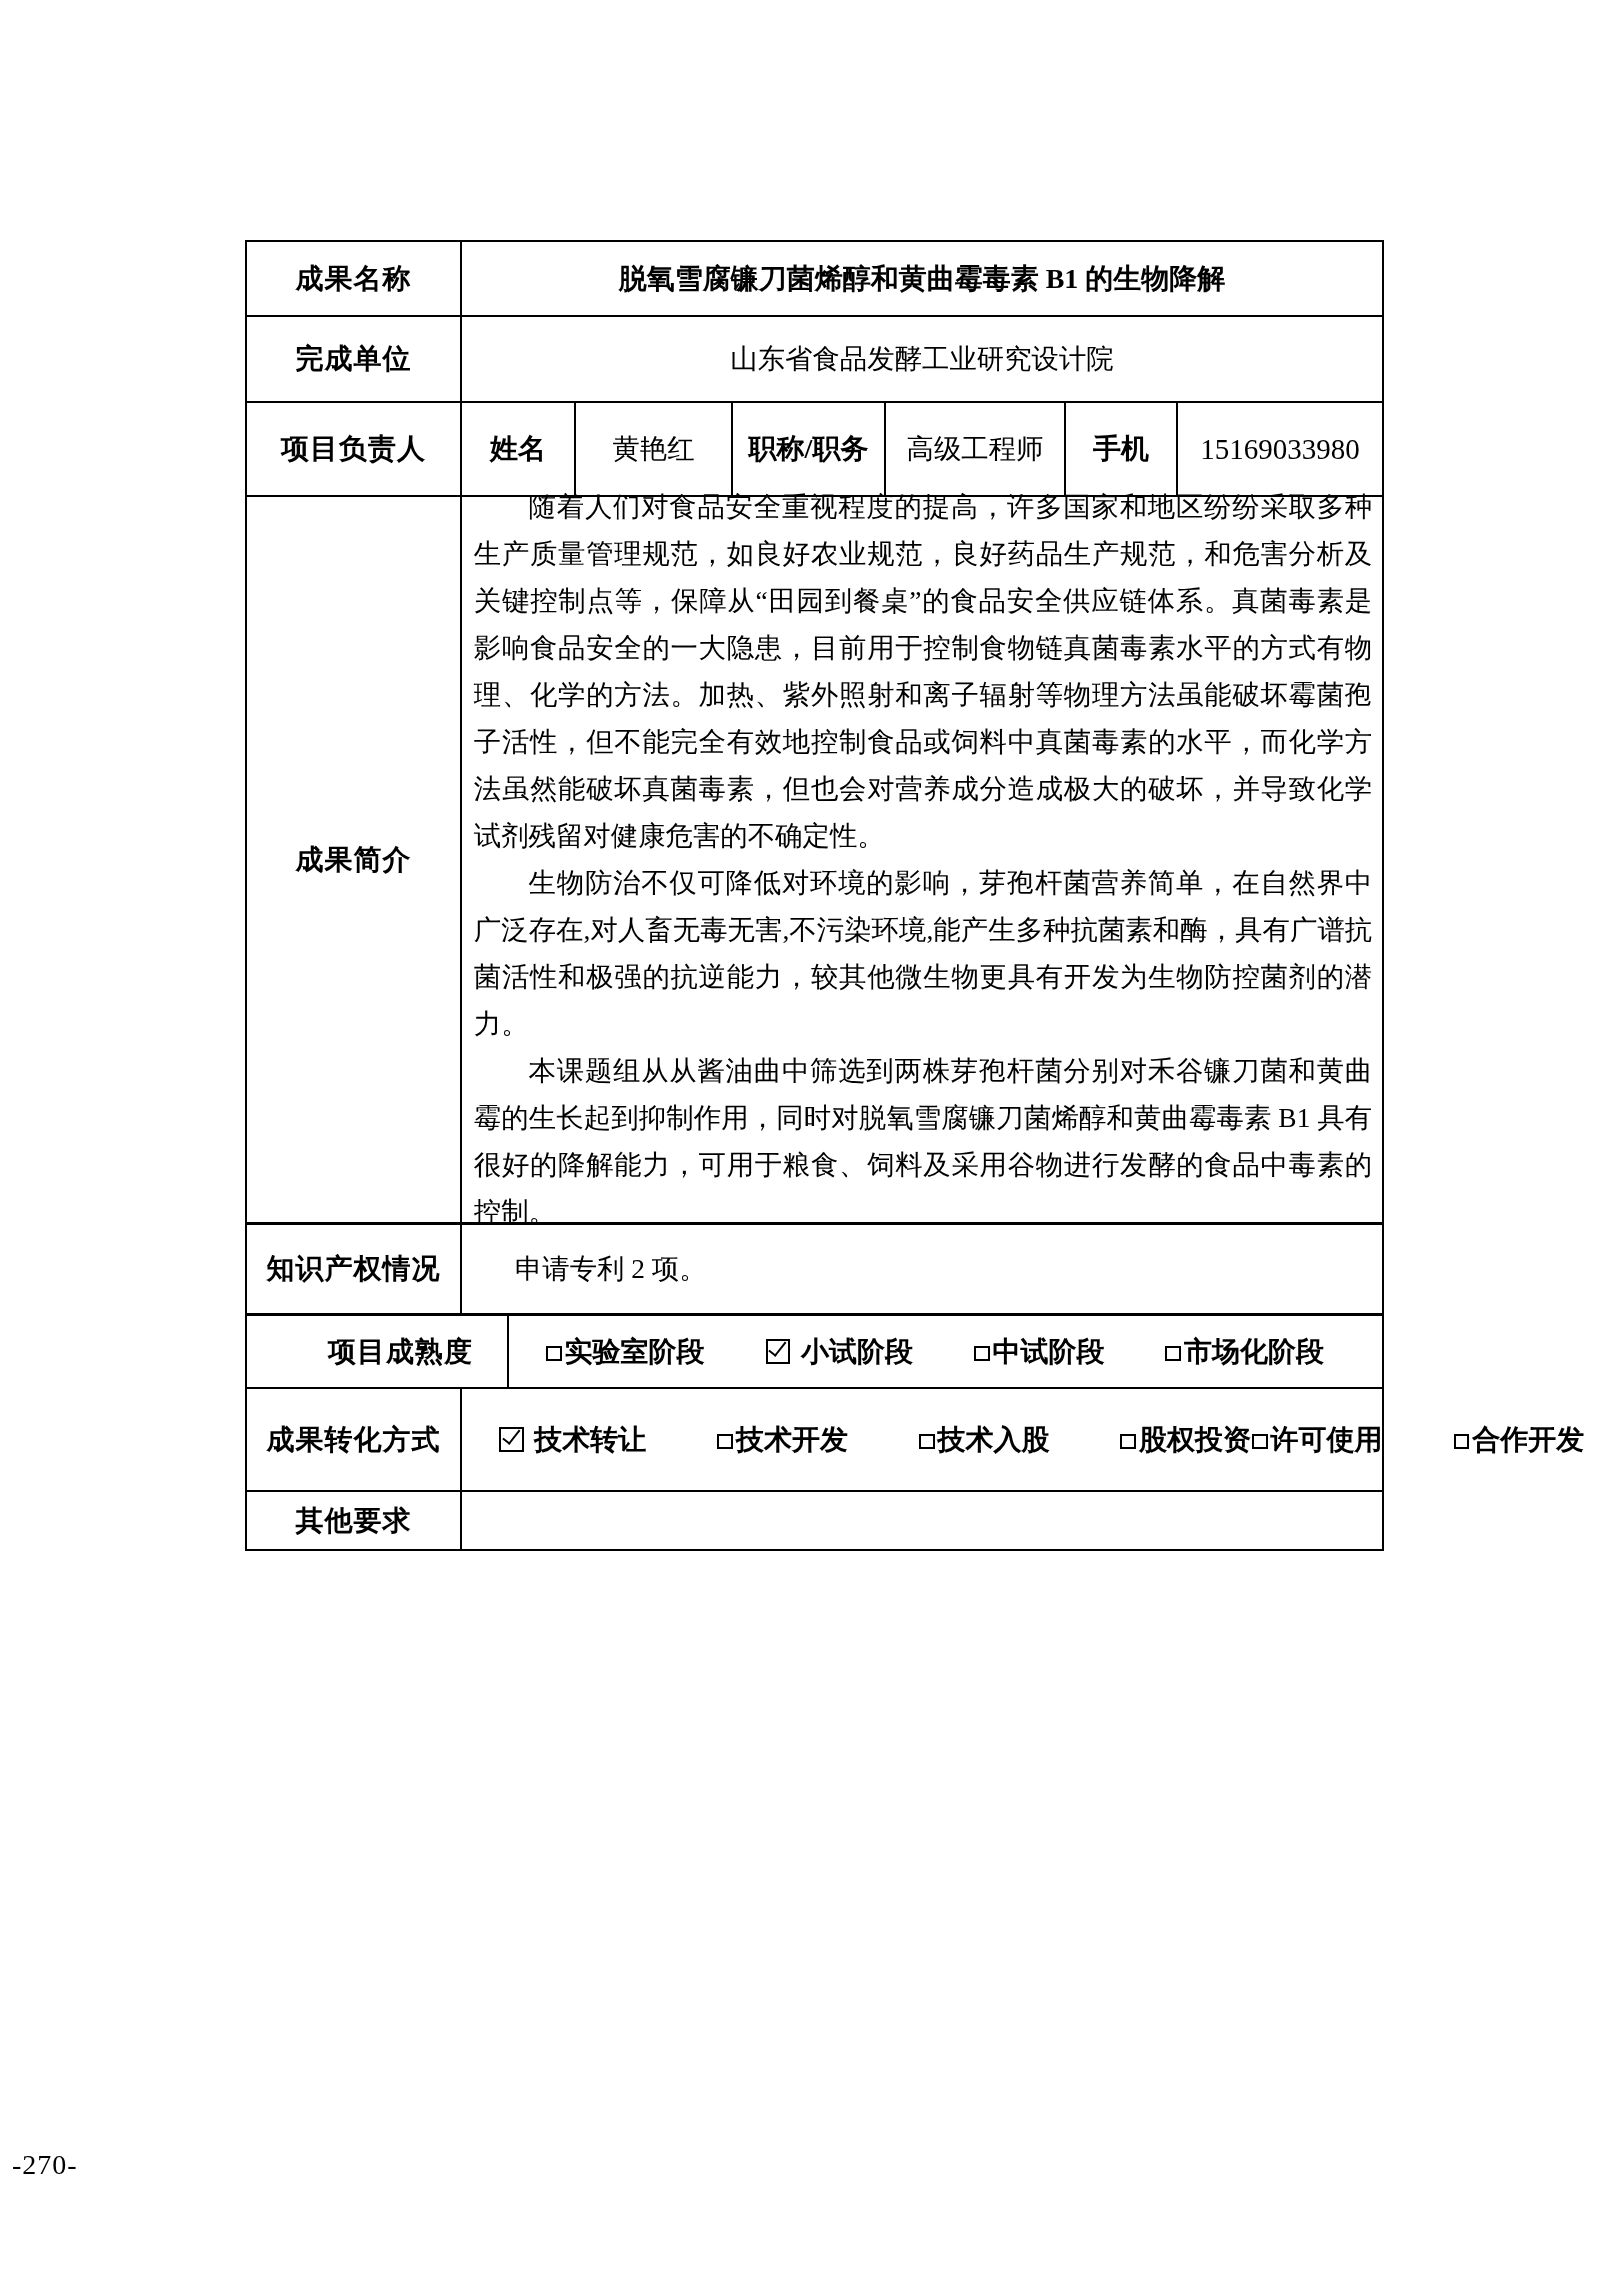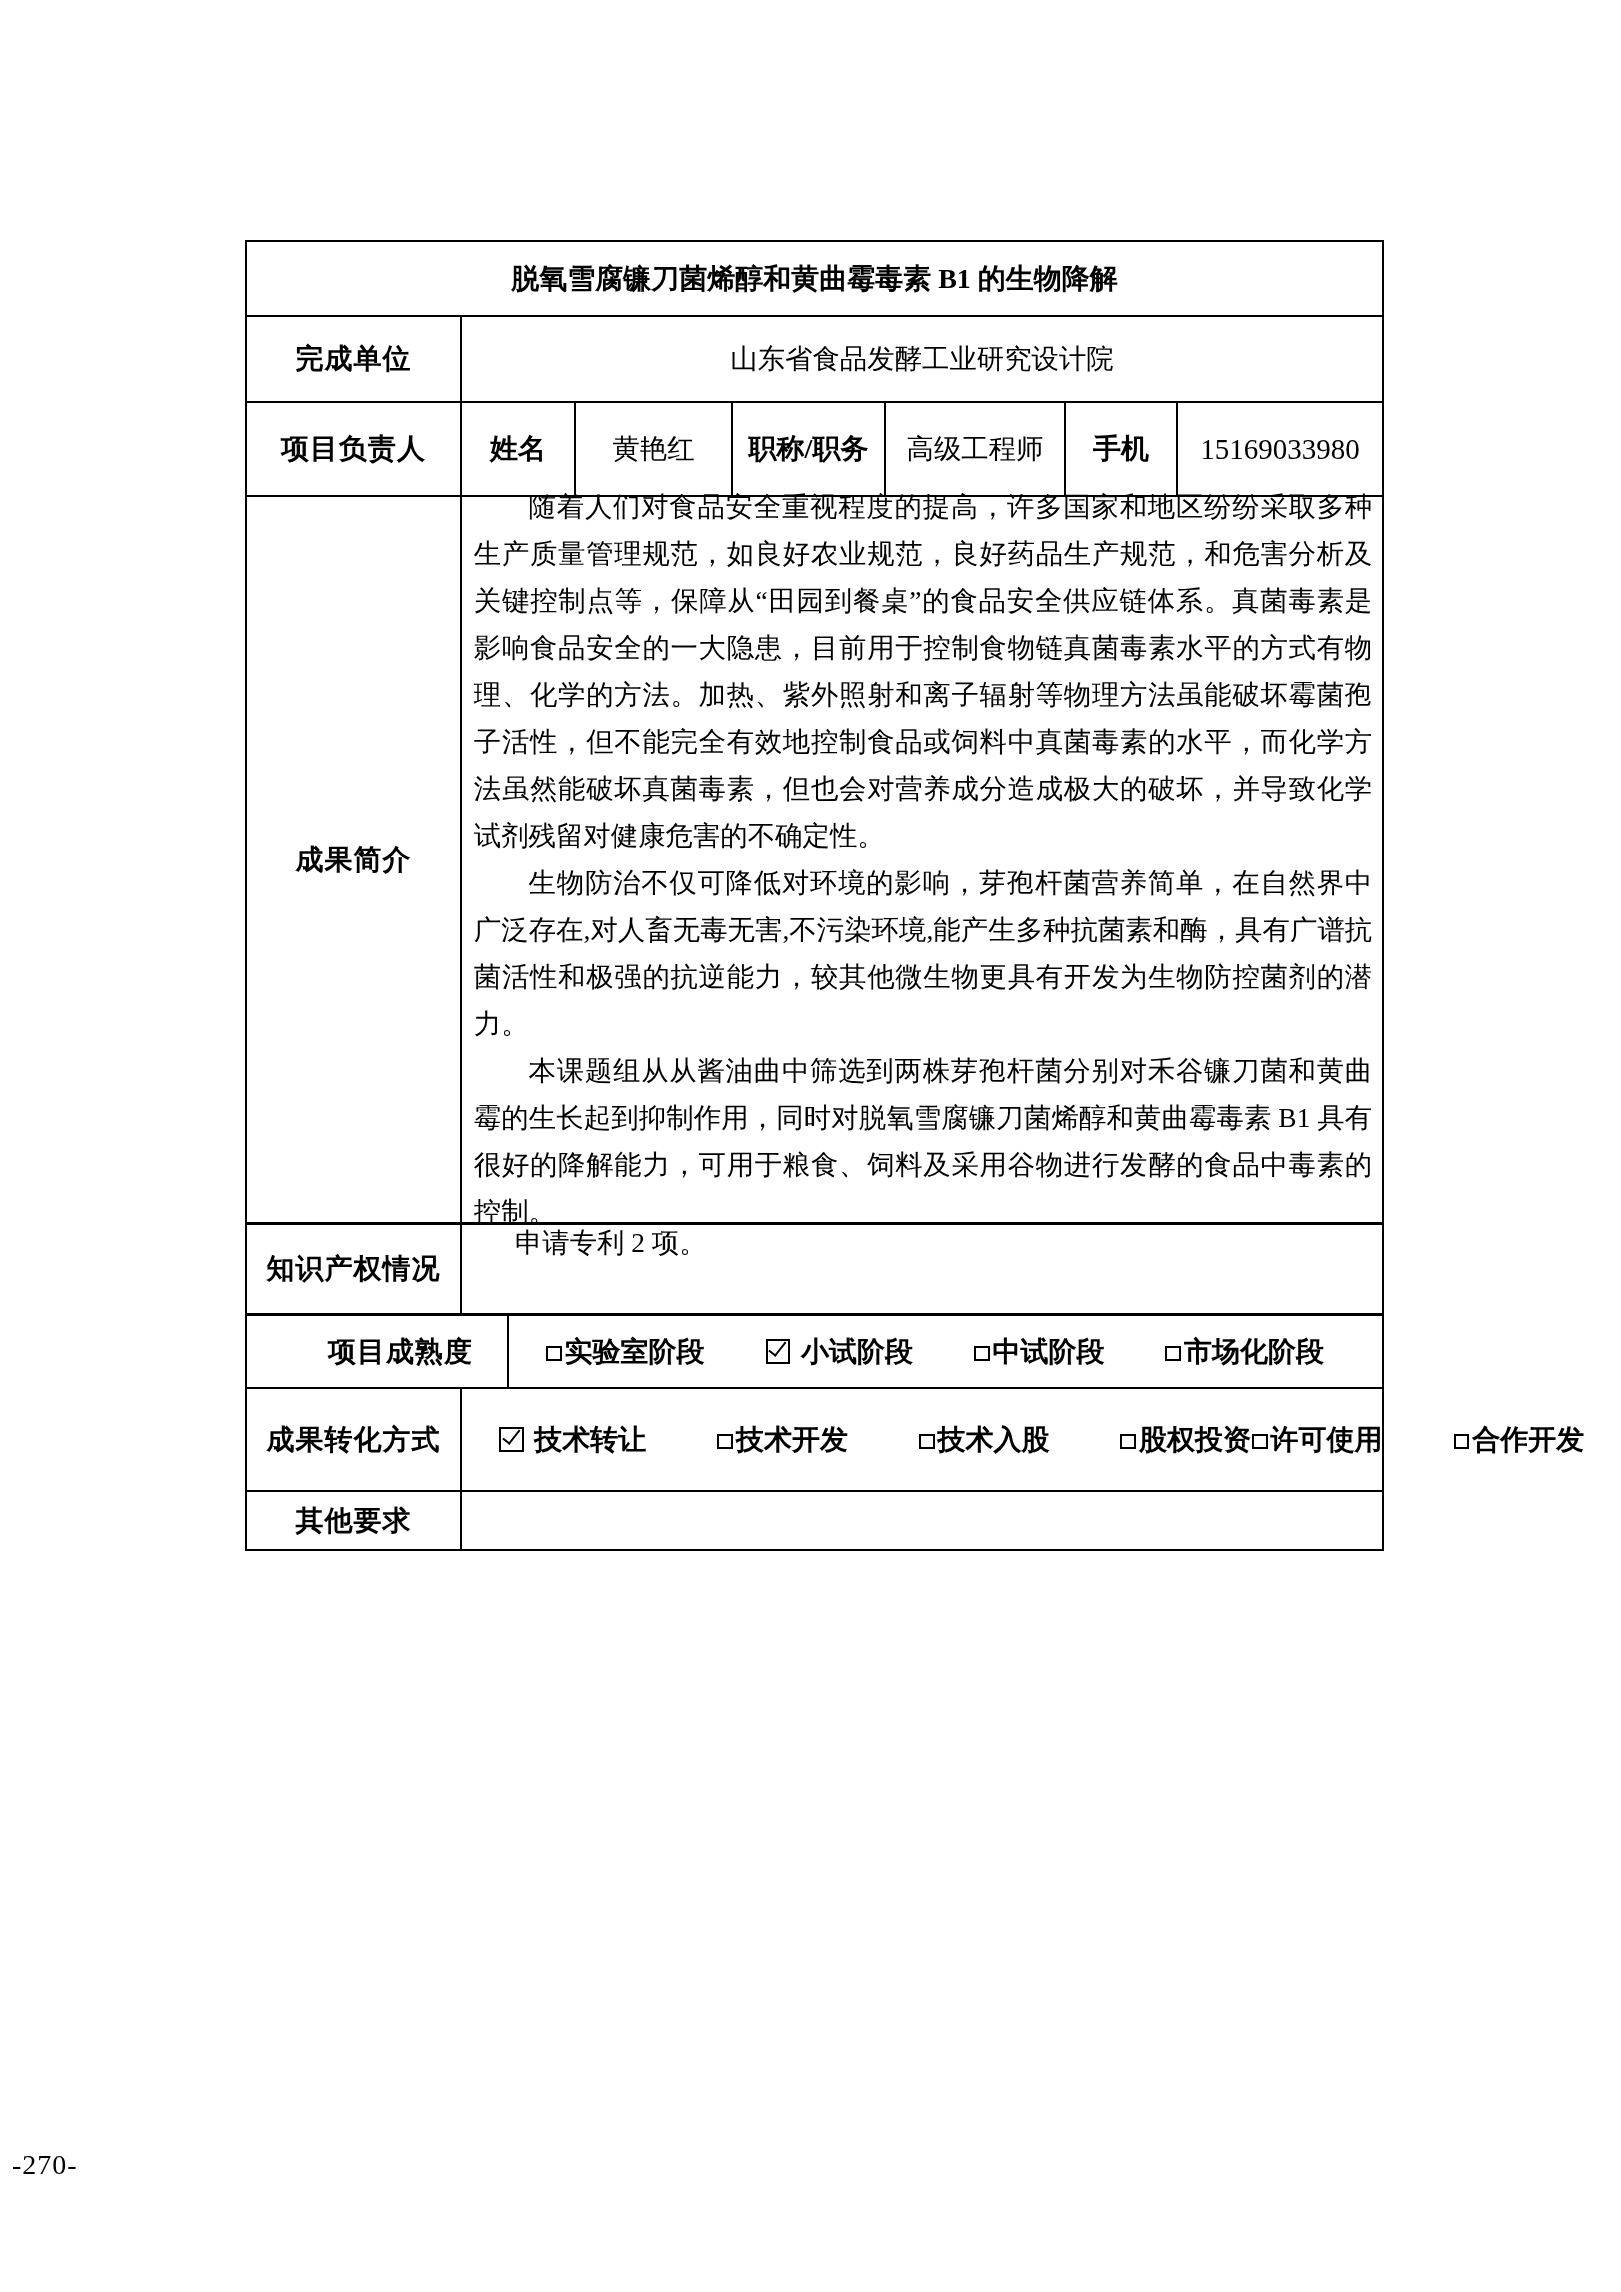--- a/index.html
+++ b/index.html
@@ -57,21 +57,21 @@
     flex:1;box-sizing:border-box;
     padding:0 9.8px 0 11.8px;
     display:flex;flex-direction:column;justify-content:center;
   }
   .para{
     font-size:27.4px;line-height:47px;
     text-align:justify;text-indent:2em;
     margin:0;
   }
   
-  .ipcell{flex:1;box-sizing:border-box;display:flex;padding:0 9.8px 0 11.8px;}
+  .ipcell{flex:1;box-sizing:border-box;display:flex;align-items:center;padding:0 9.8px 0 11.8px;}
   .ipcell .iptext{width:100%;font-size:27.4px;text-indent:1.5em;}
   
   .optrow{
     flex:1;box-sizing:border-box;
     display:flex;align-items:center;
     padding-left:37px;gap:61px;
   }
   .optcol{
     flex:1;box-sizing:border-box;
     display:flex;flex-direction:row;justify-content:center;
@@ -102,20 +102,21 @@
   }
 </style>
 </head>
 <body>
 
 <div class="page">
 
   <div class="doc-table">
 
     <div class="trow r1">
+      <div class="lcell">成果名称</div>
       <div class="vcell title-cell">脱氧雪腐镰刀菌烯醇和黄曲霉毒素 B1 的生物降解</div>
     </div>
 
     <div class="trow r2">
       <div class="lcell">完成单位</div>
       <div class="vcell">山东省食品发酵工业研究设计院</div>
     </div>
 
     <div class="trow r3">
       <div class="lcell">项目负责人</div>

